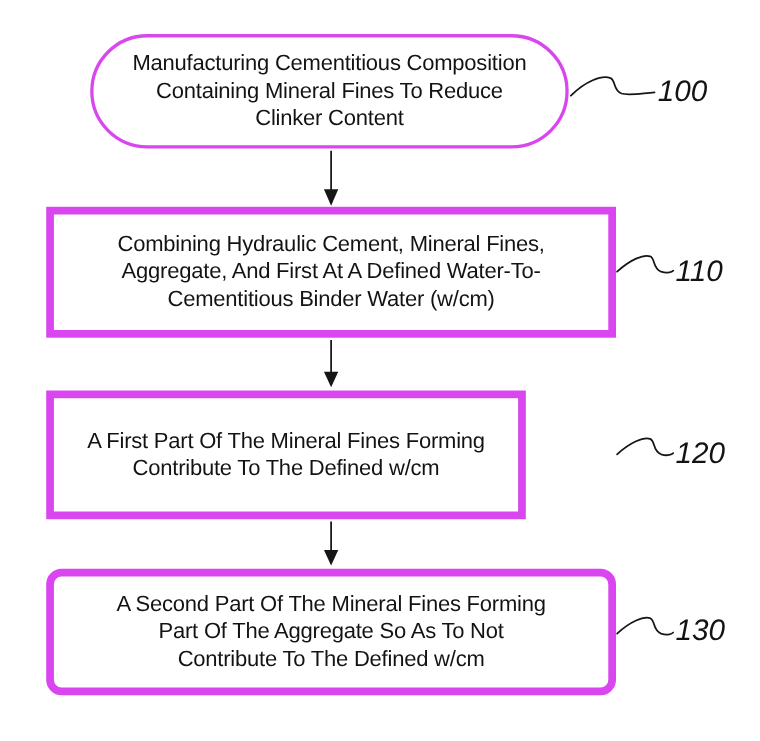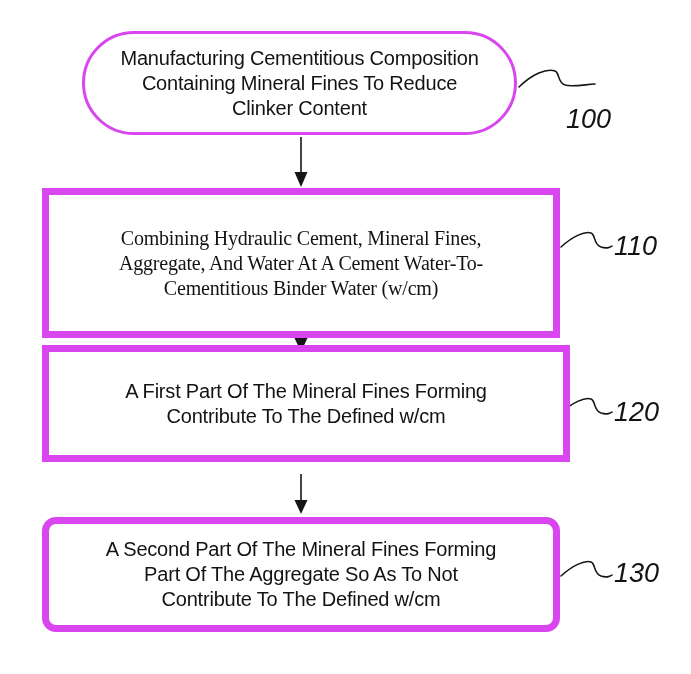--- a/index.html
+++ b/index.html
@@ -36,32 +36,32 @@
     line-height: 25px;
     letter-spacing: -0.2px;
   }
   .node .line { white-space: nowrap; }
   .stadium {
     left: 82px; top: 31px;
     width: 435px; height: 104px;
     border-width: 3.5px;
     border-radius: 54px;
   }
-  .box-110 { left: 42px; top: 188px; width: 518px; height: 150px; font-family: Liberation Serif, serif; }
-  .box-120 { left: 42px; top: 345px; width: 528px; height: 117px; }
+  .box-110 { left: 42px; top: 188px; width: 518px; height: 119px; }
+  .box-120 { left: 42px; top: 355px; width: 436px; height: 117px; }
   .box-130 { left: 42px; top: 517px; width: 518px; height: 115px; border-radius: 14px; }
   .ref-label {
     position: absolute;
     font-style: italic;
     font-size: 27px;
     line-height: 28px;
     color: #131313;
     white-space: nowrap;
   }
-  .ref-100 { left: 566px; top: 69px; margin-top: 36px; }
+  .ref-100 { left: 598px; top: 69px; }
   .ref-110 { left: 614px; top: 232px; }
   .ref-120 { left: 614px; top: 398px; }
   .ref-130 { left: 614px; top: 559px; text-align: right; }
 </style>
 </head>
 <body>
 
 <div class="canvas">
 
   <svg class="conn-layer" viewBox="0 0 691 674" xmlns="http://www.w3.org/2000/svg">
@@ -88,21 +88,21 @@
   </svg>
 
   <div class="node stadium">
     <div class="line">Manufacturing Cementitious Composition</div>
     <div class="line">Containing Mineral Fines To Reduce</div>
     <div class="line">Clinker Content</div>
   </div>
 
   <div class="node box-110">
     <div class="line">Combining Hydraulic Cement, Mineral Fines,</div>
-    <div class="line">Aggregate, And Water At A Cement Water-To-</div>
+    <div class="line">Aggregate, And First At A Defined Water-To-</div>
     <div class="line">Cementitious Binder Water (w/cm)</div>
   </div>
 
   <div class="node box-120">
     <div class="line">A First Part Of The Mineral Fines Forming</div>
     <div class="line">Contribute To The Defined w/cm</div>
   </div>
 
   <div class="node box-130">
     <div class="line">A Second Part Of The Mineral Fines Forming</div>

